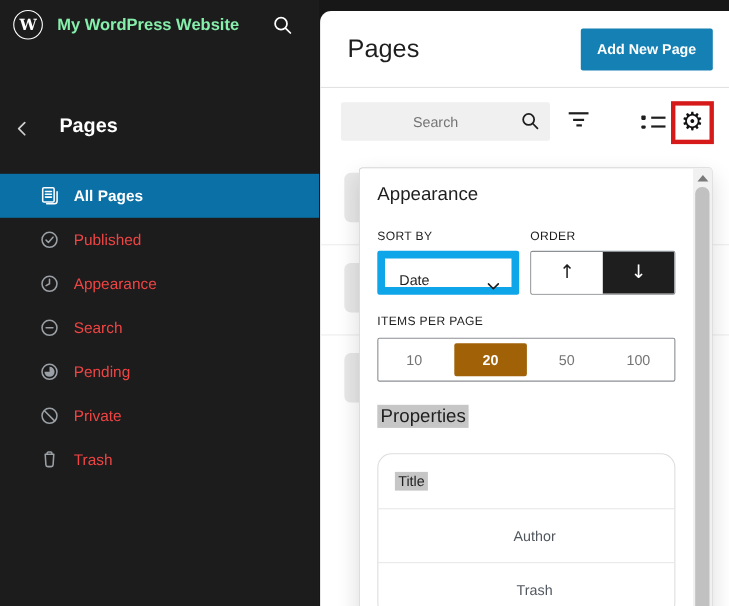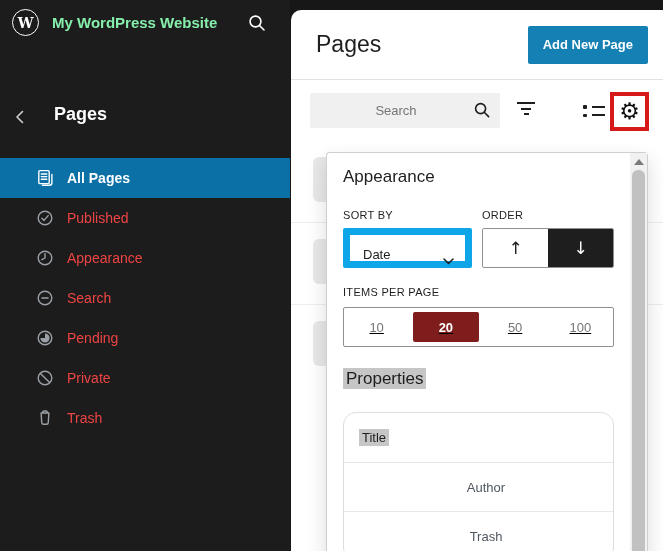--- a/index.html
+++ b/index.html
@@ -73,23 +73,23 @@
   .sort-select .val { position:absolute; left:13px; top:12px; font-size:13px; color:#1e1e1e; }
   .sort-select .chev { position:absolute; right:11px; top:16px; width:11px; height:7px; }
 
   .order-ctl { position:absolute; left:139px; top:75px; width:132px; height:40px;
     border:1px solid #8c8f94; border-radius:2px; display:flex; overflow:hidden; }
   .oseg { flex:1; display:flex; align-items:center; justify-content:center; cursor:pointer;
     font-family:"DejaVu Sans", sans-serif; font-size:17px; color:#1e1e1e; background:#fff; }
   .oseg.sel { background:#1e1e1e; color:#fff; }
 
   .ipp-ctl { position:absolute; left:0; top:154px; width:271px; height:40px;
-    border:1px solid #8c8f94; border-radius:2px; display:flex;text-decoration:underline; }
+    border:1px solid #8c8f94; border-radius:2px; display:flex; }
   .seg { flex:1; display:flex; align-items:center; justify-content:center; font-size:13px; color:#757575; cursor:pointer; }
-  .seg.sel { background:#7f1d1d; color:#fff; margin:4px; border-radius:2px; font-weight:600; }
+  .seg.sel { background:#a16207; color:#fff; margin:4px; border-radius:2px; font-weight:600; }
 
   .hl { background:#c6c6c6; padding:1px 3px; }
 
   .props-list { position:absolute; left:0; top:259px; width:271px; border:1px solid #dedede; border-radius:13px; }
   .prow { height:49px; line-height:49px; padding-left:15px; font-size:13px; color:#50575e; cursor:pointer; }
   .prow + .prow { border-top:1px solid #e8e8e8;text-align:center; }
   .prow .hl { color:#1e1e1e; }
 
   .scrolltrack { position:absolute; right:0; top:0; bottom:0; width:17px; background:#f1f1f1; }
   .scroll-up { position:absolute; left:3.5px; top:6px; width:0; height:0;

